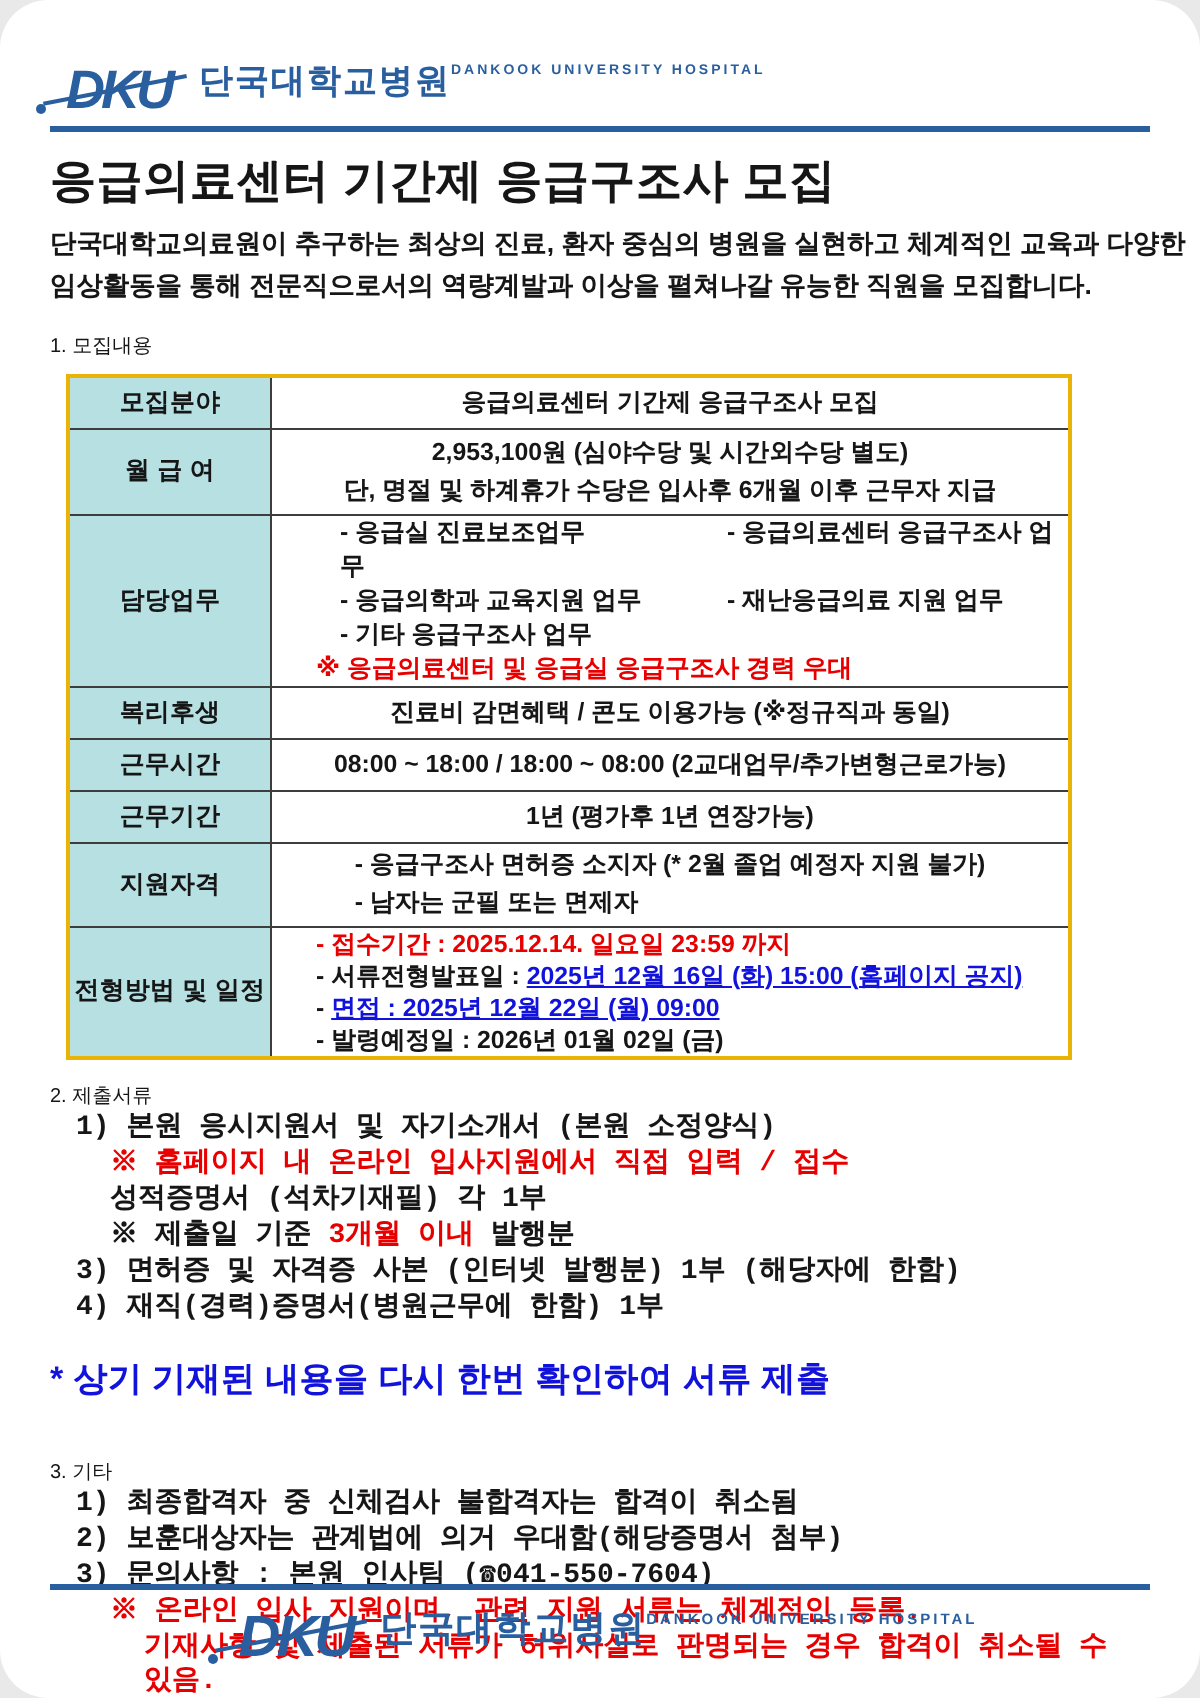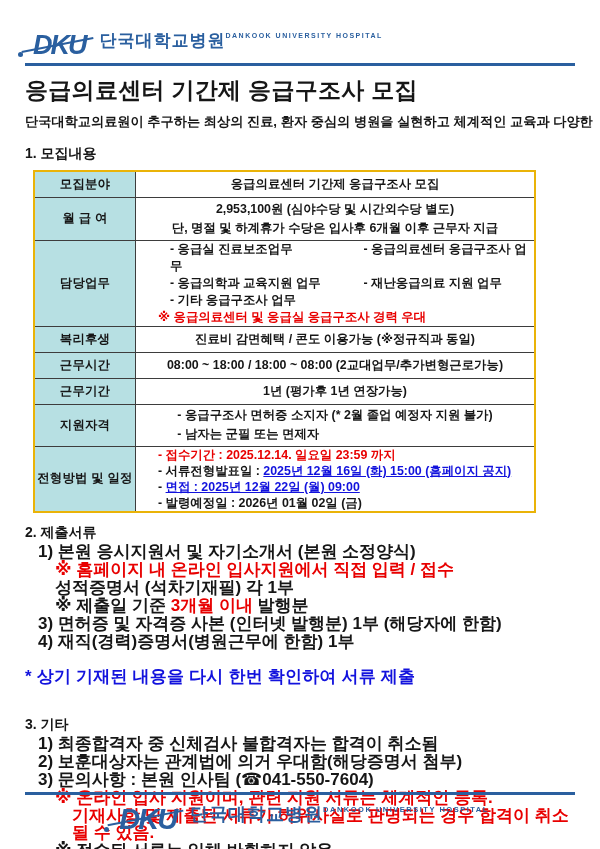--- a/index.html
+++ b/index.html
@@ -1,19 +1,19 @@
 <!DOCTYPE html>
 <html><head>
 <meta charset="utf-8">
 <style>
   html,body { margin:0; padding:0; background:#e9e9e9; }
   .page {
     width:600px; height:849px; background:#ffffff; position:relative;
     font-family:"Liberation Sans","DejaVu Sans",sans-serif; color:#161616;
-    overflow:hidden; margin:0 auto;
+    overflow:hidden; margin:0 auto;border-radius:24px;
   }
   .content { padding:0 25px; }
 
   
   .logo-row { display:flex; align-items:flex-start; }
   .dku-mark { position:relative; font-style:italic; font-weight:900; font-size:27px;
     line-height:29px; color:#2a5f9f; letter-spacing:-2px; padding:0 10px 0 8px; }
   .dku-swoosh { position:absolute; left:-4px; right:2px; top:13px; height:0;
     border-top:2.5px solid #2a5f9f; transform:rotate(-11deg); }
   .dku-dot { position:absolute; left:-7px; bottom:3px; width:5px; height:5px;
@@ -22,21 +22,21 @@
   .logo-ko { font-weight:800; font-size:17px; color:#2a5f9f; letter-spacing:1px; line-height:19px; }
   .logo-en { font-weight:700; font-size:7px; color:#2a5f9f; letter-spacing:1.5px; margin-top:1px; }
 
   .header { padding-top:31px; }
   .rule { height:3px; background:#2a5f9f; }
   .header .rule { margin-top:3px; }
 
   .page-title { font-size:23px; font-weight:800; margin:9px 0 5px 0; letter-spacing:0.3px; }
   .intro { font-size:13.2px; font-weight:600; line-height:21px; white-space:nowrap; }
 
-  .sec-heading { font-size:14px; font-weight:700; margin:0; }
+  .sec-heading { font-size:10px; font-weight:400; margin:0; }
   #s1-heading { margin-top:13px; }
   #s2-heading { margin-top:11px; }
   #s3-heading { margin-top:28px; }
 
   
   table.recruit { border-collapse:collapse; table-layout:fixed; width:503px;
     margin:7px 0 0 8px; border:2px solid #eab308; }
   table.recruit td { border:1px solid #3d3d3d; font-size:12.4px; font-weight:600;
     padding:0; vertical-align:middle; }
   td.lbl { width:100px; background:#b7e0e3; text-align:center; font-weight:700;
@@ -51,21 +51,21 @@
   .duty-left { display:inline-block; width:190px; }
   .duty-note { padding-left:22px; line-height:17px; }
   .qual-cell { text-align:center; }
   .qual-inner { display:inline-block; text-align:left; line-height:19px; }
   .sched-cell { text-align:left; padding-left:22px !important; }
   .sched-line { line-height:16px; font-weight:700; }
 
   .red { color:#e80000; font-weight:700; }
   .blue-ul { color:#1212dd; font-weight:700; text-decoration:underline; }
 
-  .doc-lines { font-size:17px; font-weight:600; }
+  .doc-lines { font-size:14px; font-weight:600;font-family:Liberation Mono, monospace; }
   .doc-lines .line { line-height:17px; margin-top:1px; }
   .ind1 { padding-left:13px; }
   .ind2 { padding-left:30px; }
   .ind3 { padding-left:47px; }
 
   .confirm-notice { margin:15px 0 0 0; font-size:17px; font-weight:800;
     color:#1212dd; letter-spacing:0.2px; }
 
   
   .footer { position:absolute; left:25px; right:25px; top:792px; }
@@ -92,20 +92,21 @@
           <span class="logo-en">DANKOOK UNIVERSITY HOSPITAL</span>
         </span>
       </div>
       <div class="rule"></div>
     </div>
 
     <div class="page-title">응급의료센터 기간제 응급구조사 모집</div>
 
     <div class="intro">
       <div>단국대학교의료원이 추구하는 최상의 진료, 환자 중심의 병원을 실현하고 체계적인 교육과 다양한</div>
+      <div>임상활동을 통해 전문직으로서의 역량계발과 이상을 펼쳐나갈 유능한 직원을 모집합니다.</div>
     </div>
 
     <div class="sec-heading" id="s1-heading">1. 모집내용</div>
 
     <table class="recruit">
       <tbody>
         <tr class="h26">
           <td class="lbl">모집분야</td>
           <td class="val">응급의료센터 기간제 응급구조사 모집</td>
         </tr>

